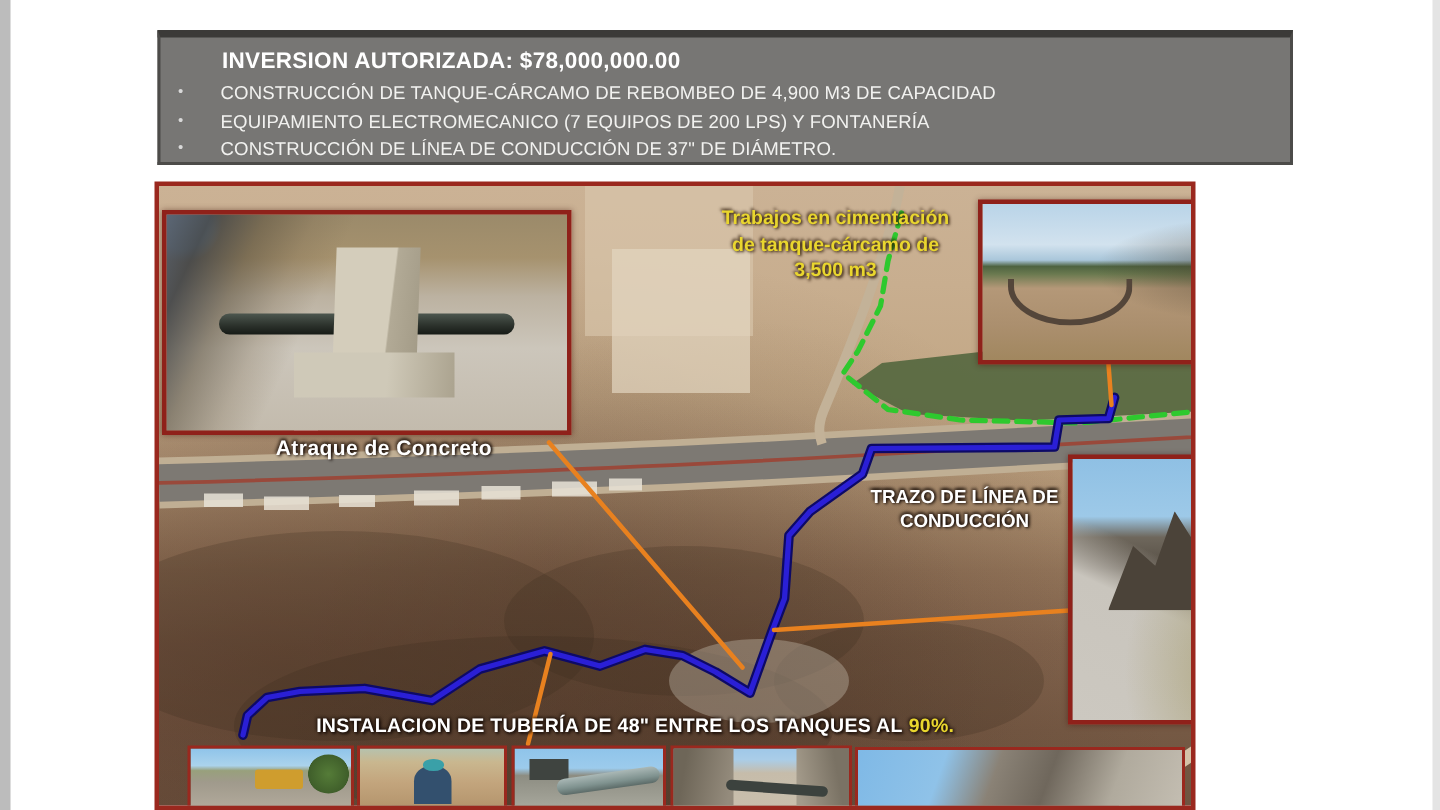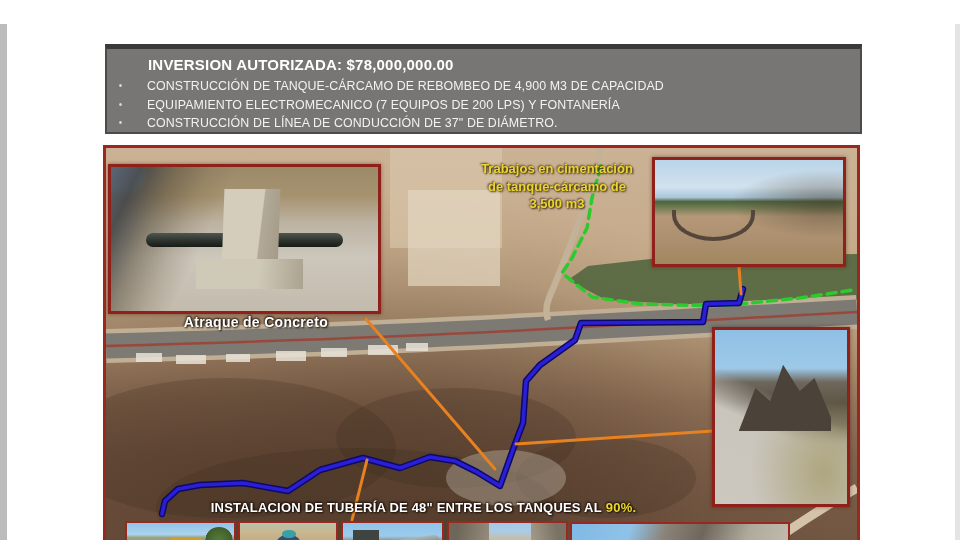--- a/index.html
+++ b/index.html
@@ -1,33 +1,33 @@
 <!DOCTYPE html>
 <html><head>
 <meta charset="utf-8">
 <style>
   html,body{margin:0;padding:0;background:#fff;}
   body{width:960px;height:540px;overflow:hidden;position:relative;
        font-family:"Liberation Sans", sans-serif;}
-  .slide{position:absolute;inset:0;background:#ffffff;margin-top:24px;}
+  .slide{position:absolute;inset:0;background:#ffffff;}
   .edge-strip-left{position:absolute;left:0;top:0;width:7px;height:540px;background:#bcbcbc;}
   .edge-strip-right{position:absolute;right:0;top:0;width:5px;height:540px;background:#e4e4e4;}
 
   
   .header-box{position:absolute;left:105px;top:20px;width:757px;height:90px;
     background:#777674;border:2px solid #4c4b49;border-top:5px solid #3b3a38;box-sizing:border-box;}
   .header-title{color:#fff;font-weight:bold;font-size:15px;letter-spacing:.2px;
     margin:7px 0 4px 41px;}
   .bullet-row{display:flex;align-items:flex-start;color:#f2f2f0;font-size:12.4px;
     letter-spacing:.1px;line-height:18.5px;}
   .bullet-dot{width:27px;text-align:center;font-size:10px;color:#d9d9d9;flex:0 0 27px;}
   .bullet-text{flex:1;padding-left:13px;}
 
   
-  .aerial-map{position:absolute;left:103px;top:121px;width:757px;height:419px;
+  .aerial-map{position:absolute;left:103px;top:121px;width:694px;height:419px;
     border:3px solid #9a281e;box-sizing:border-box;overflow:hidden;
     background:
       radial-gradient(ellipse at 12% 78%, rgba(70,40,28,.38), transparent 55%),
       radial-gradient(ellipse at 55% 95%, rgba(75,48,34,.30), transparent 55%),
       radial-gradient(ellipse at 38% 62%, rgba(64,44,30,.22), transparent 60%),
       linear-gradient(180deg,#cbb295 0%,#c8ae8f 16%,#c2a785 34%,#b89c7c 44%,
                       #a98c6d 52%,#93755a 62%,#82644d 74%,#755944 88%,#6e5440 100%); padding-left: 36px;}
   .map-svg{position:absolute;left:0;top:0;width:751px;height:413px;}
 
   
@@ -182,20 +182,24 @@
     <div class="inset inset-hillside">
       <div class="hill-crag"></div>
     </div>
 
     <div class="map-label label-trabajos">
       <div>Trabajos en cimentación</div>
       <div>de tanque-cárcamo de</div>
       <div>3,500 m3</div>
     </div>
     <div class="map-label label-atraque">Atraque de Concreto</div>
+    <div class="map-label label-trazo">
+      <div>TRAZO DE LÍNEA DE</div>
+      <div>CONDUCCIÓN</div>
+    </div>
     <div class="map-label label-instalacion">
       <span>INSTALACION DE TUBERÍA DE 48" ENTRE LOS TANQUES AL</span><span class="pct-yellow">90%.</span>
     </div>
 
     <div class="bphoto bp1">
       <div class="excavator"></div>
       <div class="tree"></div>
     </div>
     <div class="bphoto bp2">
       <div class="worker"></div>

